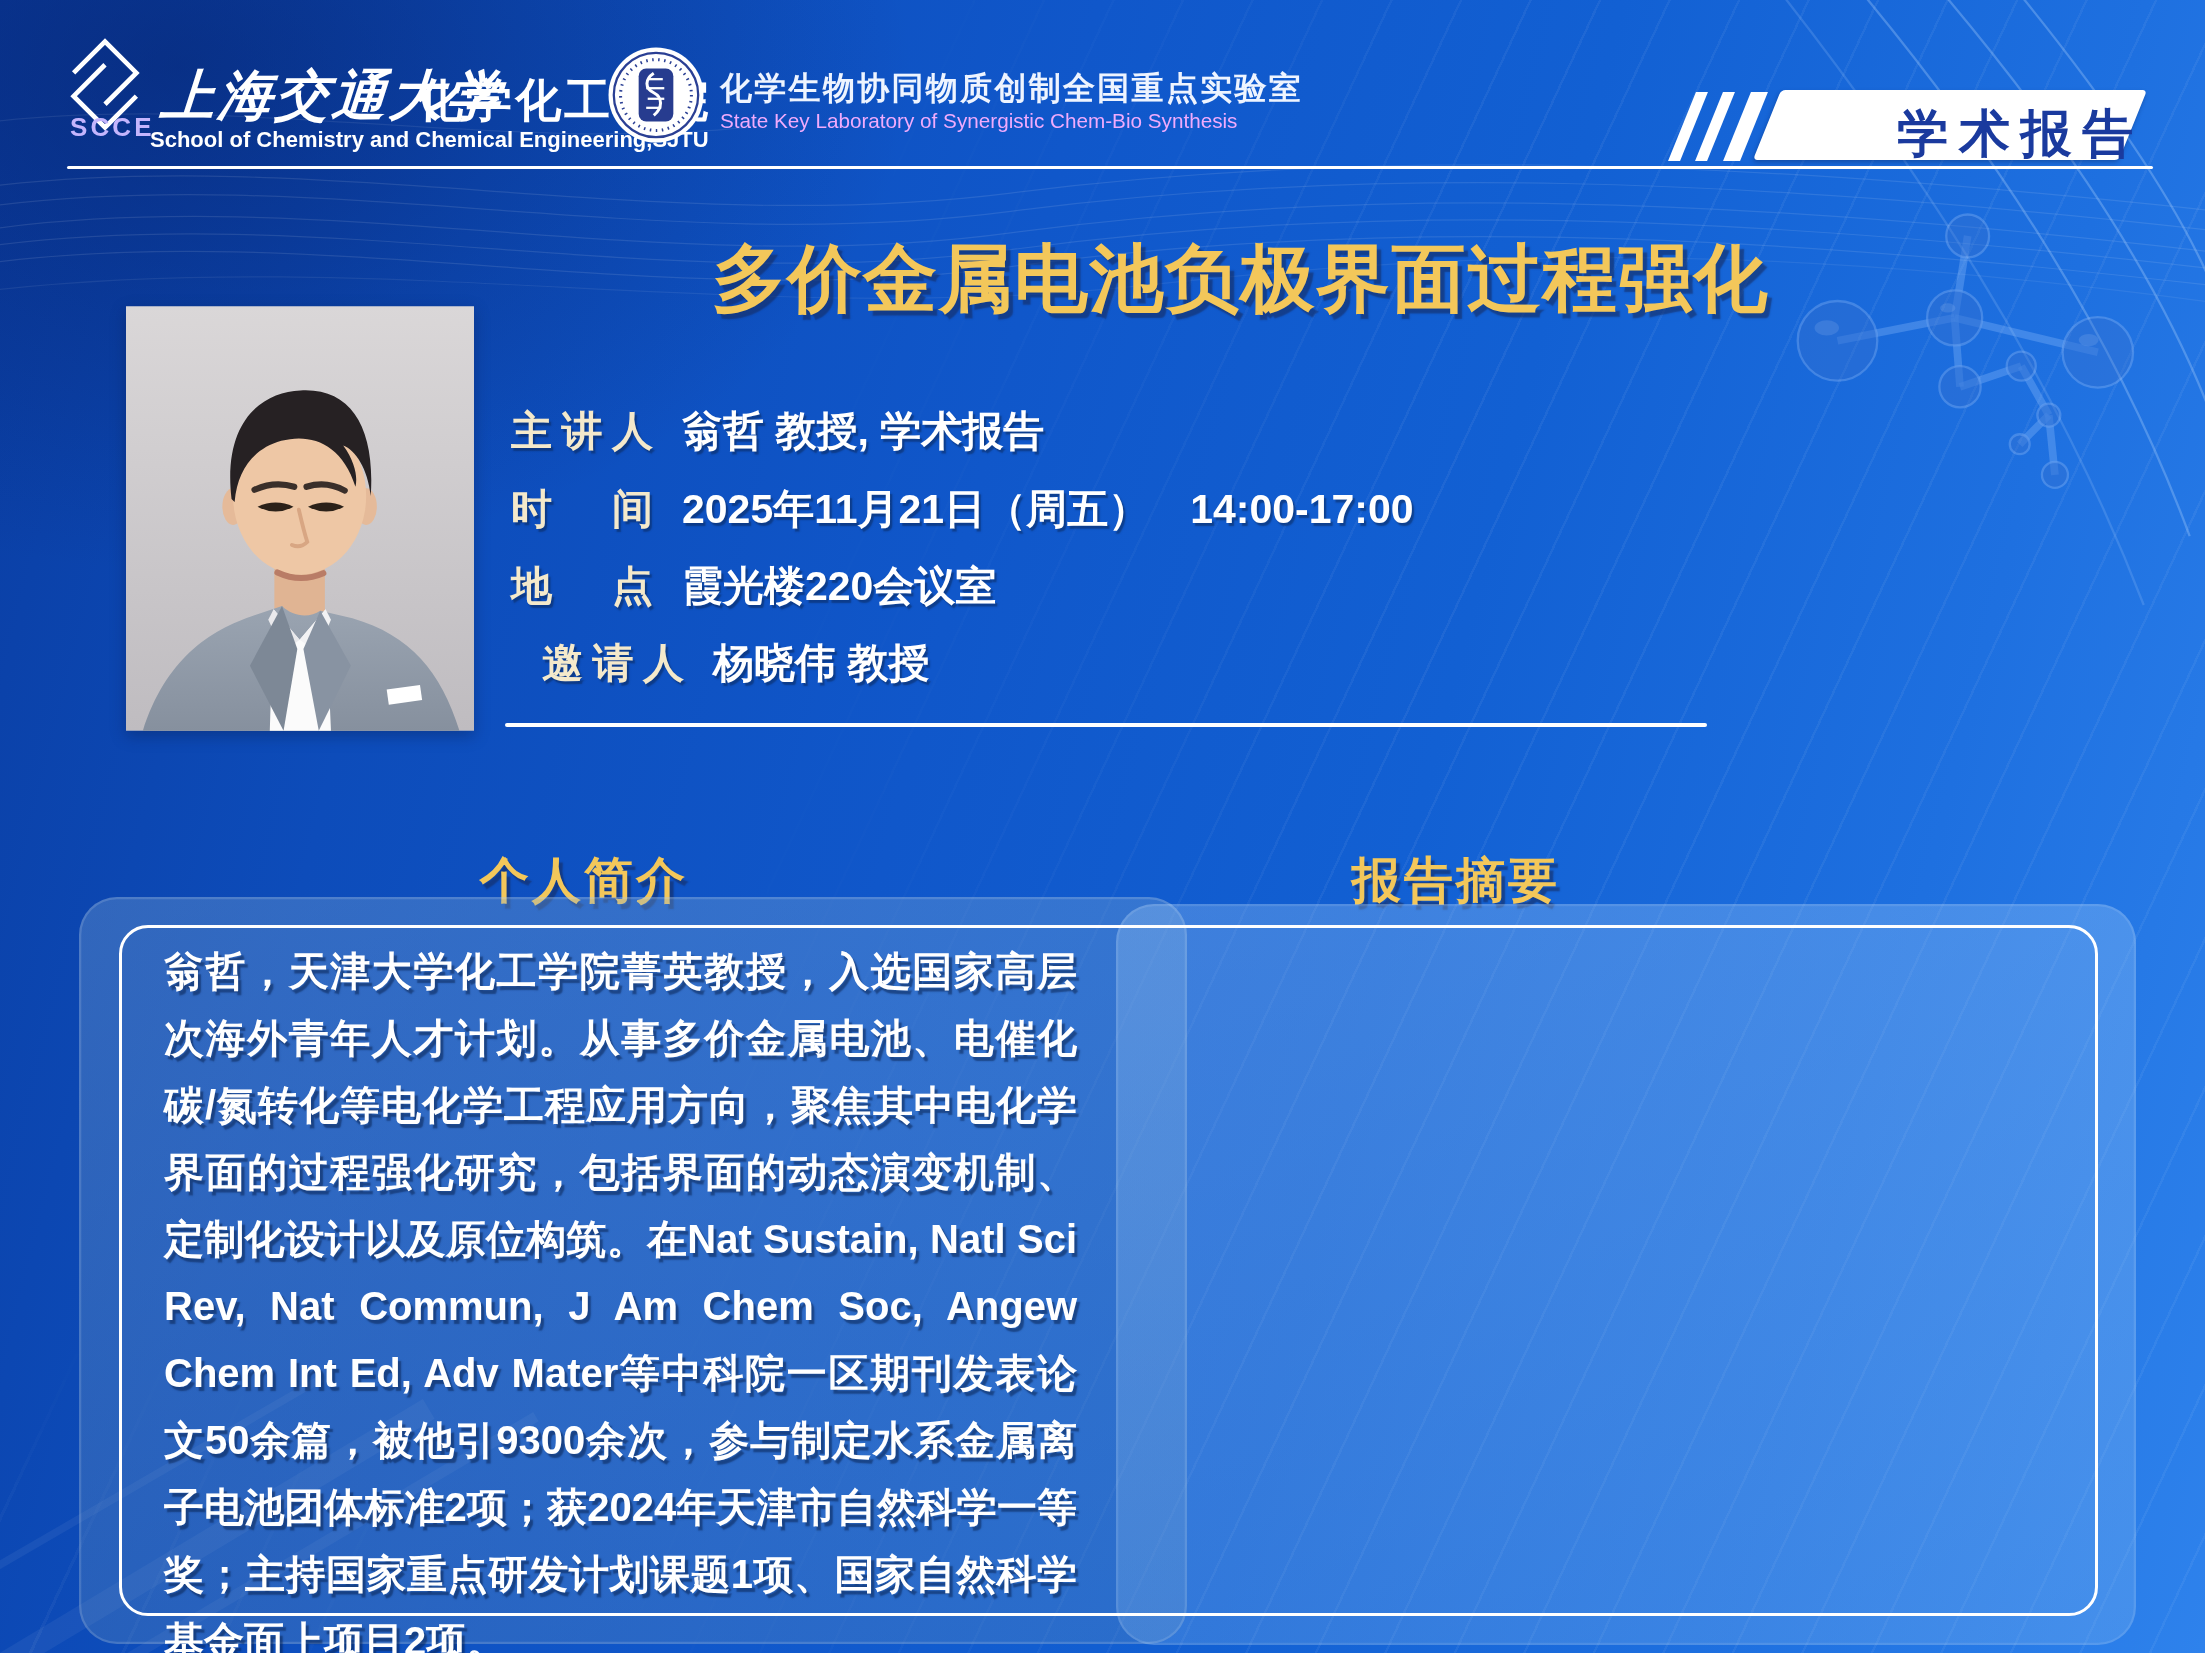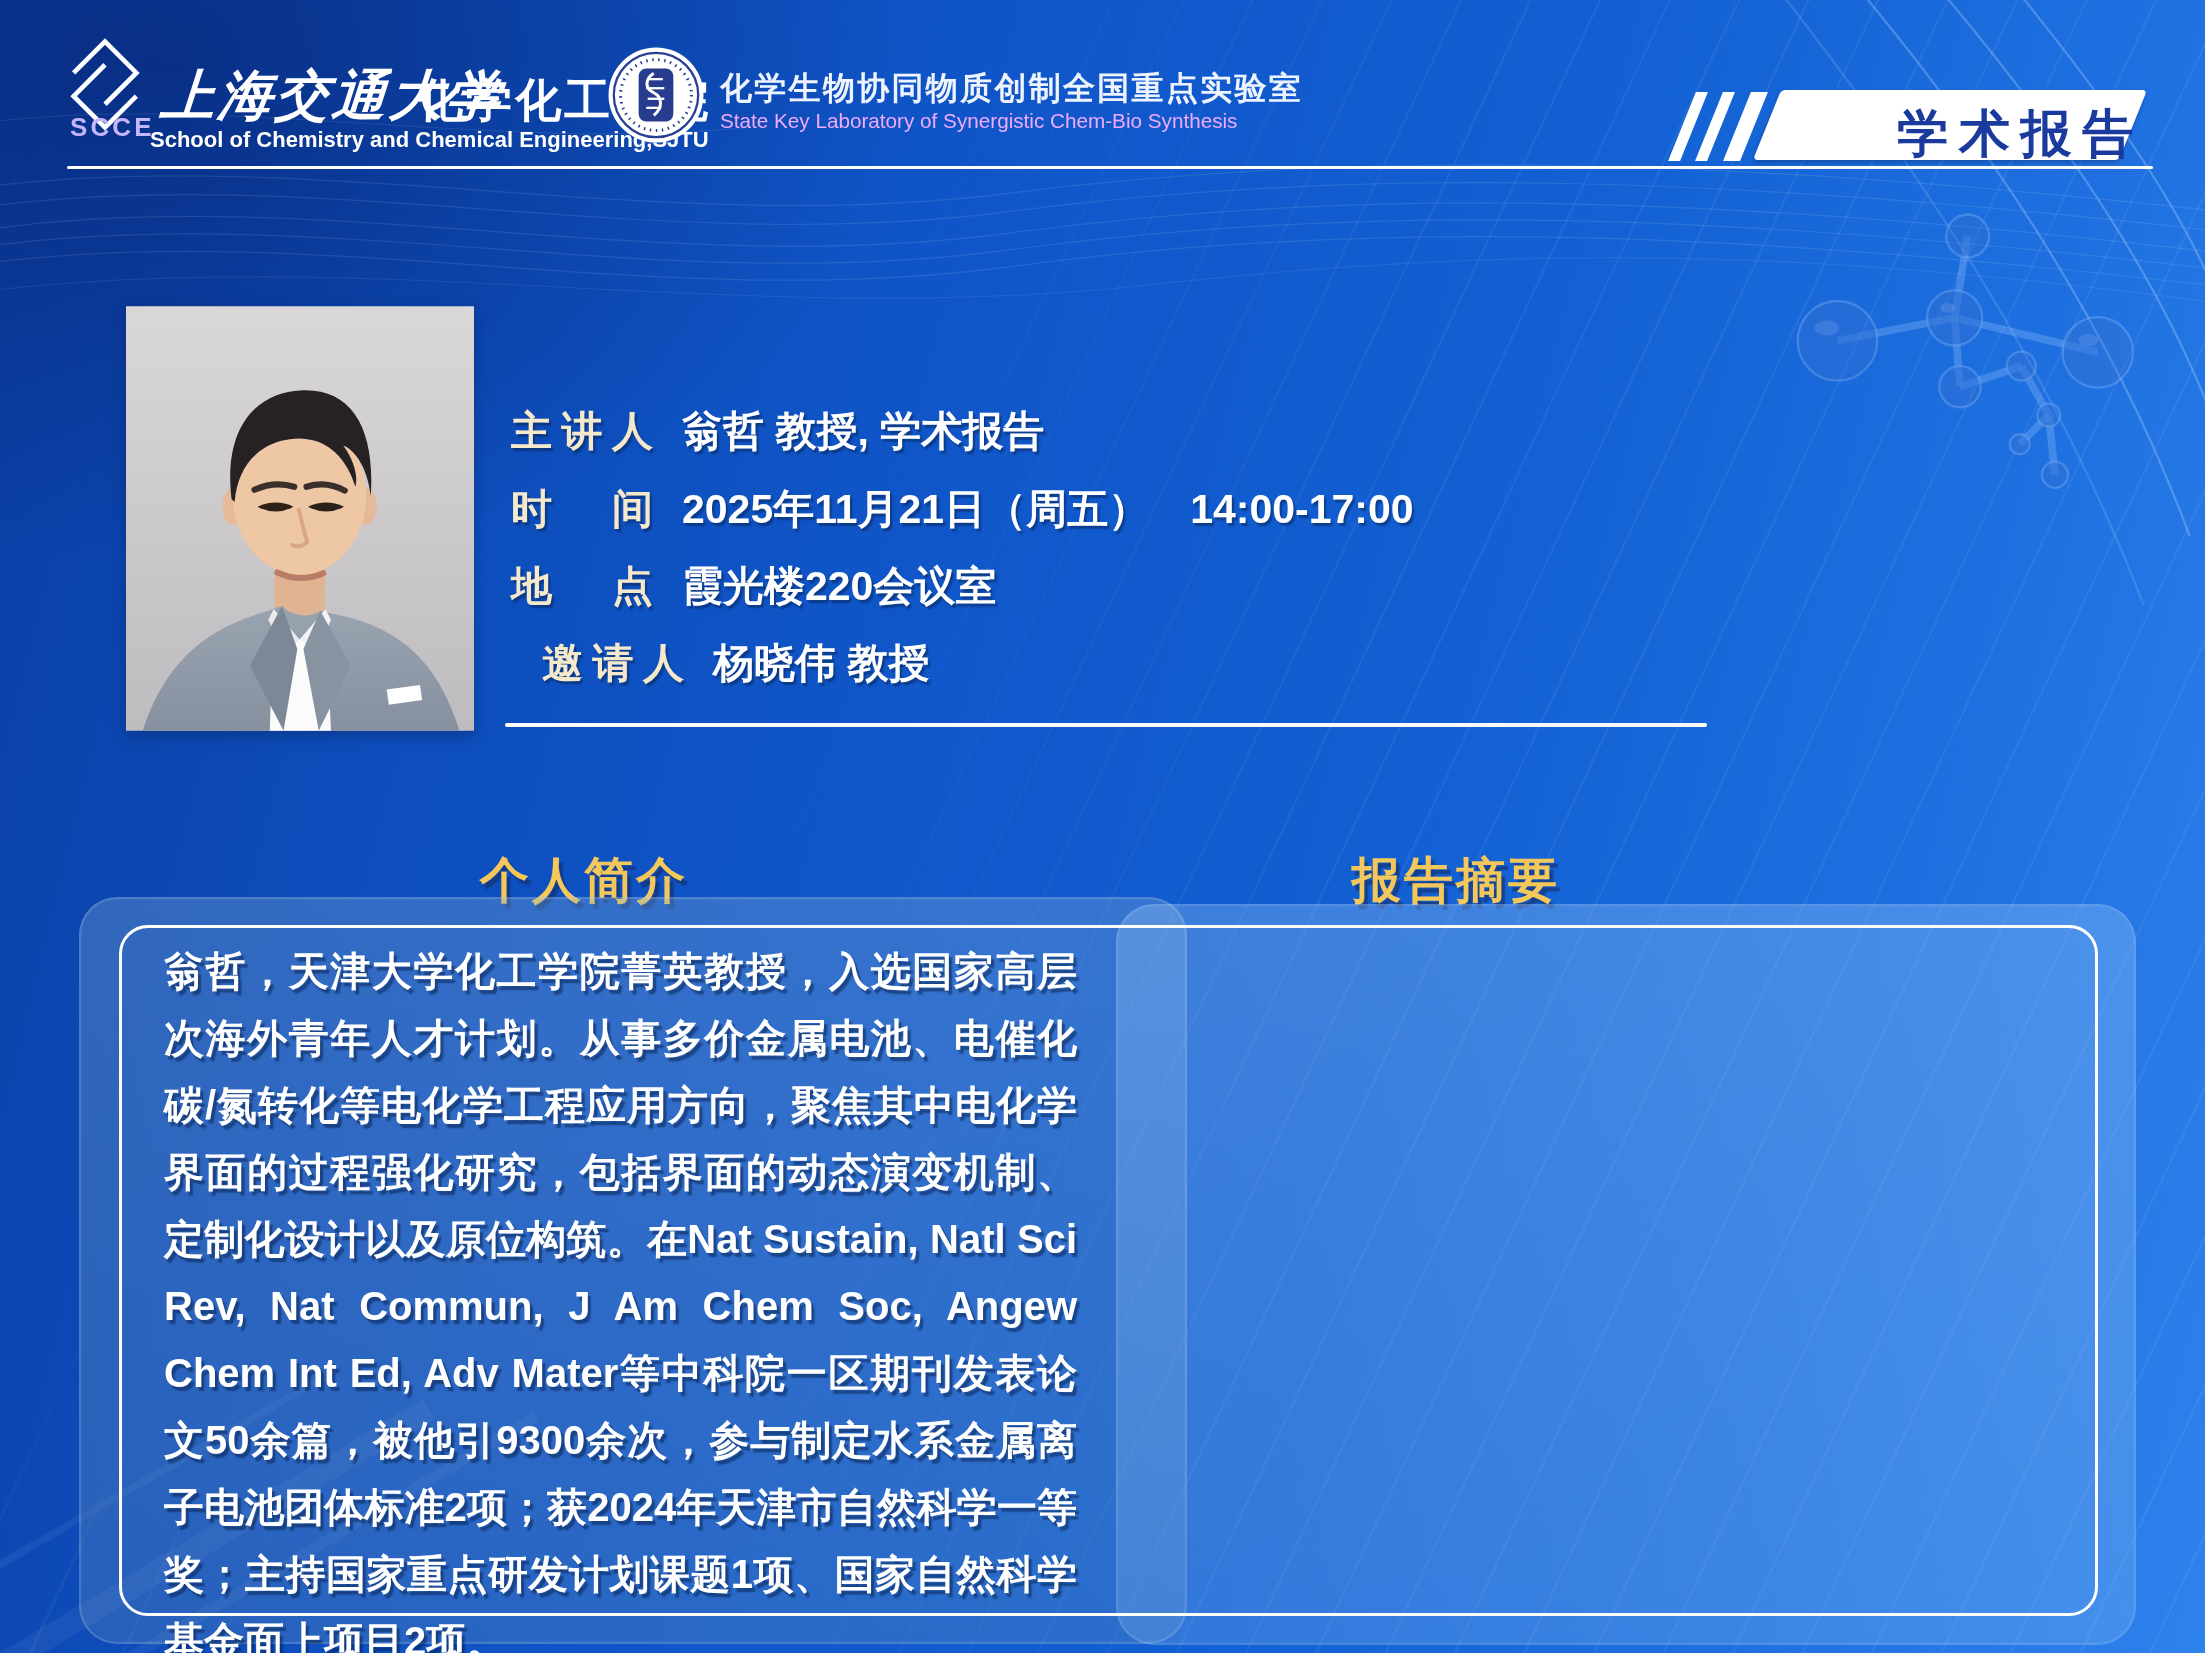--- a/index.html
+++ b/index.html
@@ -222,20 +222,21 @@
   <div class="lab-en">State Key Laboratory of Synergistic Chem-Bio Synthesis</div>
 
   <div class="hdr-rule"></div>
 
   <div class="badge-stripe" style="left:1682px;width:12.3px;"></div>
   <div class="badge-stripe" style="left:1709px;width:12.3px;"></div>
   <div class="badge-stripe" style="left:1737px;width:17px;"></div>
   <div class="badge-body"></div>
   <div class="badge-label">学术报告</div>
 
+  <div class="main-title">多价金属电池负极界面过程强化</div>
 
   <svg class="photo" viewBox="0 0 455 555">
     <defs>
       <linearGradient id="pbg" x1="0" y1="0" x2="0" y2="1">
         <stop offset="0" stop-color="#dad7d8"></stop>
           <stop offset="1" stop-color="#bfbcc0"></stop>
       </linearGradient>
       <linearGradient id="suit" x1="0" y1="0" x2="0" y2="1">
         <stop offset="0" stop-color="#9aa4b1"></stop>
           <stop offset="1" stop-color="#86909e"></stop>

